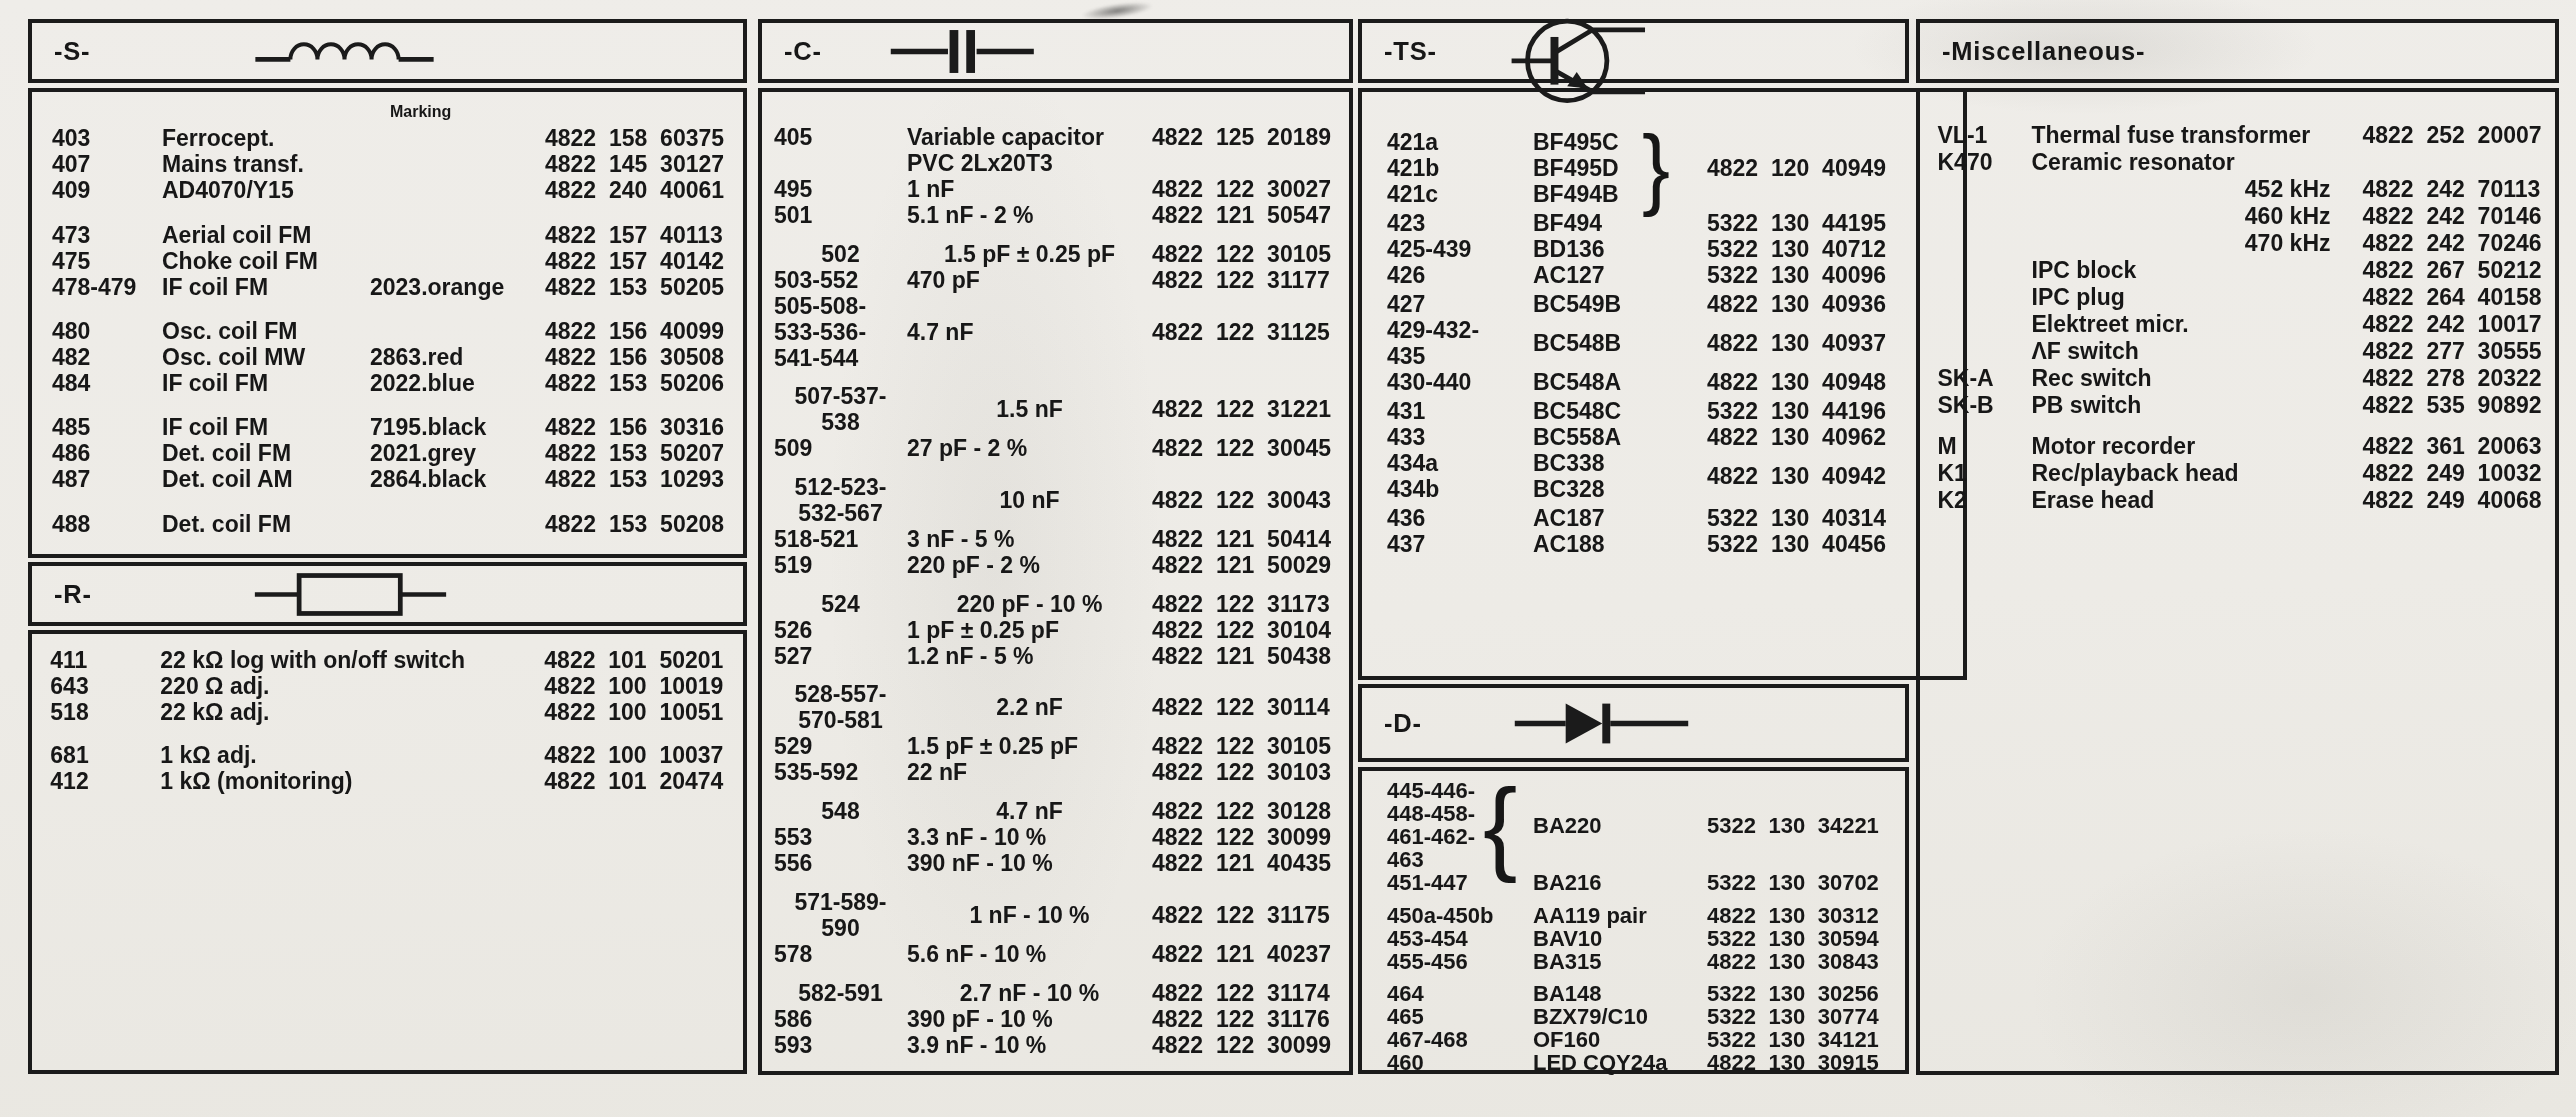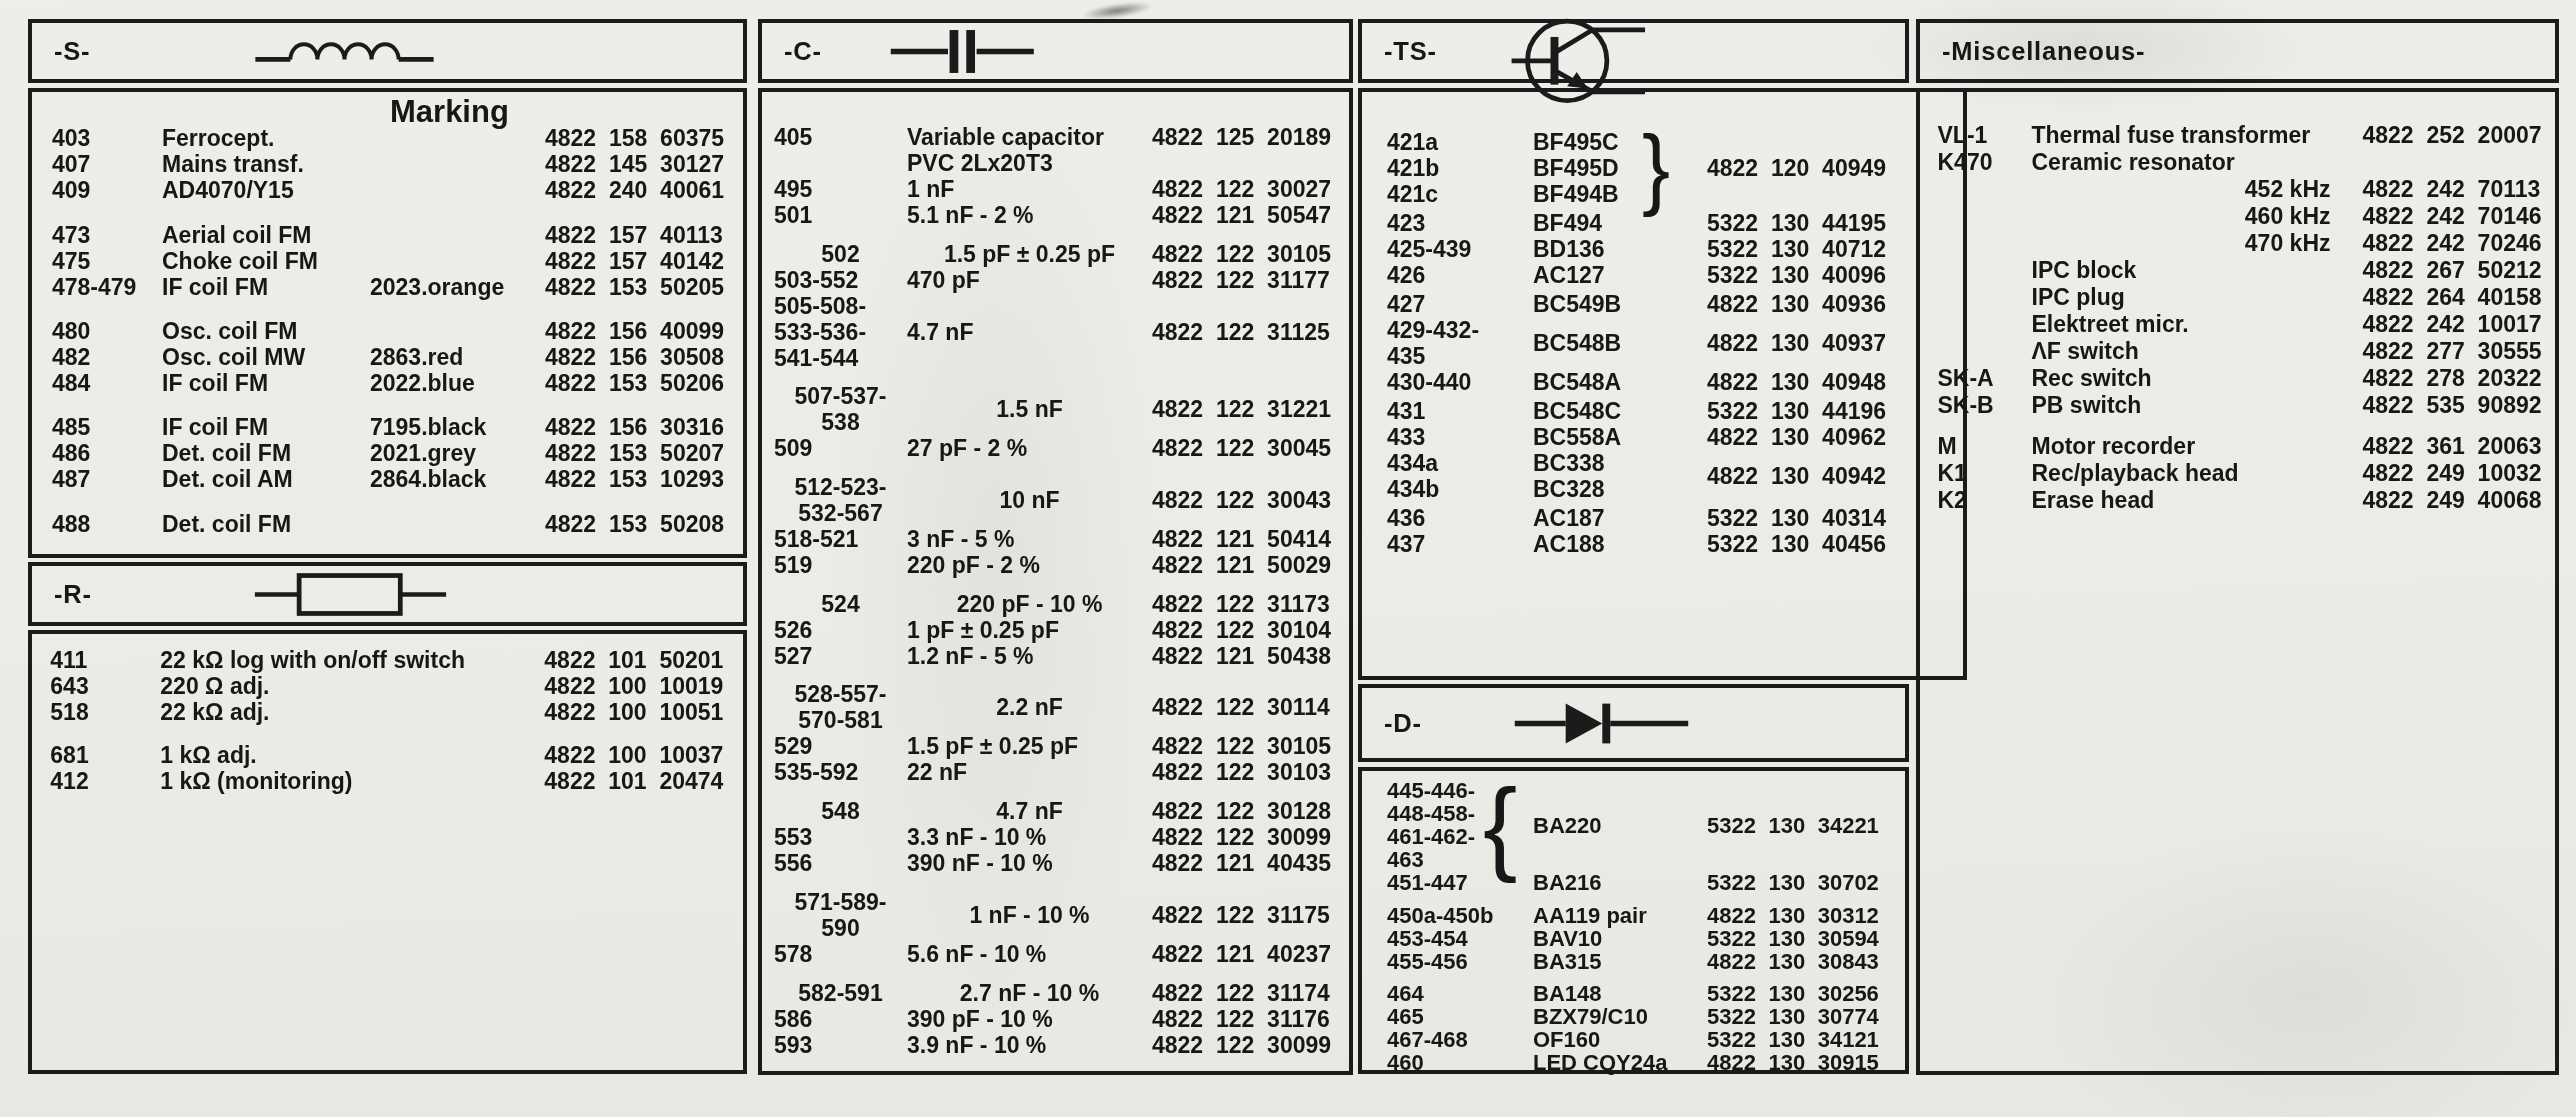--- a/index.html
+++ b/index.html
@@ -38,21 +38,21 @@
   .row{
     position:relative;display:flex;align-items:center;
     font-size:23px;line-height:26px;
   }
   .row .cell{white-space:pre-line;}
   .row.top{align-items:flex-start;}
   .c-code{white-space:nowrap;word-spacing:6.4px;}
 
   
   #s-content .rows{padding-top:6.4px;}
-  .marking-head{padding-left:358px;font-size:31px;line-height:27px;}
+  .marking-head{padding-left:358px;font-size:16px;line-height:27px;}
   .p-s .row{padding-left:20px;}
   .p-s .c-ref{width:110px;flex:0 0 auto;}
   .p-s .c-desc{width:208px;flex:0 0 auto;}
   .p-s .c-mark{width:175px;flex:0 0 auto;}
   .p-s .row.gap{margin-top:18.3px;}
 
   
   #r-content .rows{padding-top:12.7px;}
   .p-r .row{padding-left:18.3px;align-items:flex-end;}
   .p-r .c-ref{width:110px;flex:0 0 auto;}

